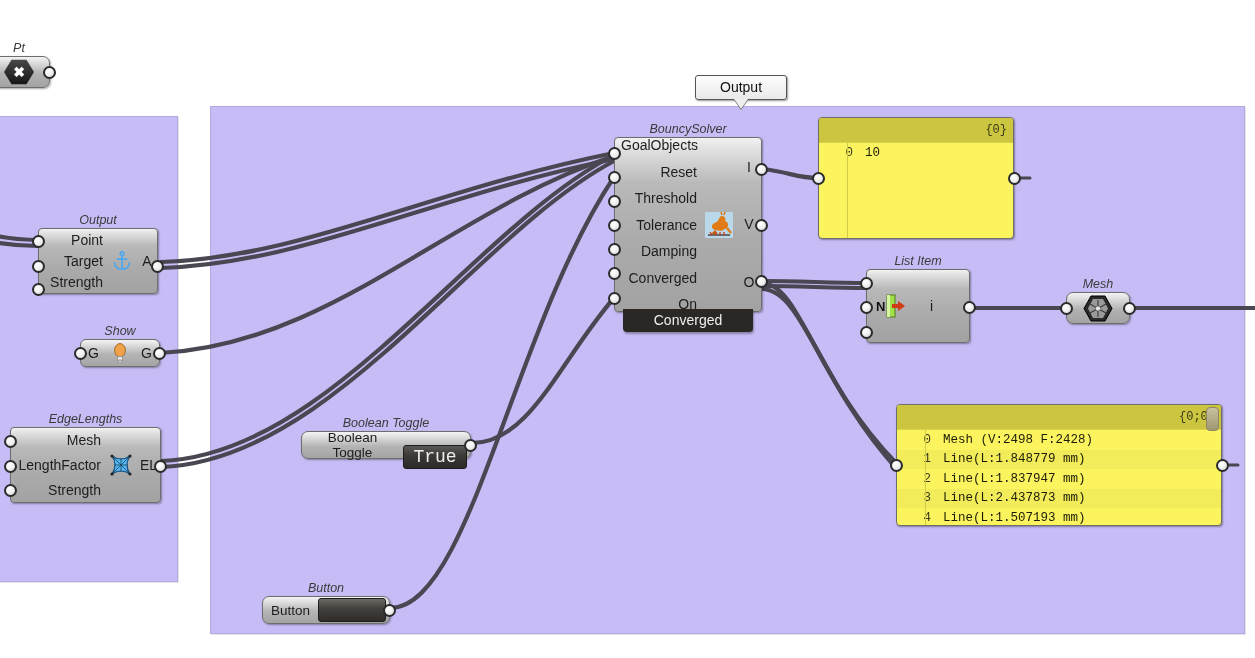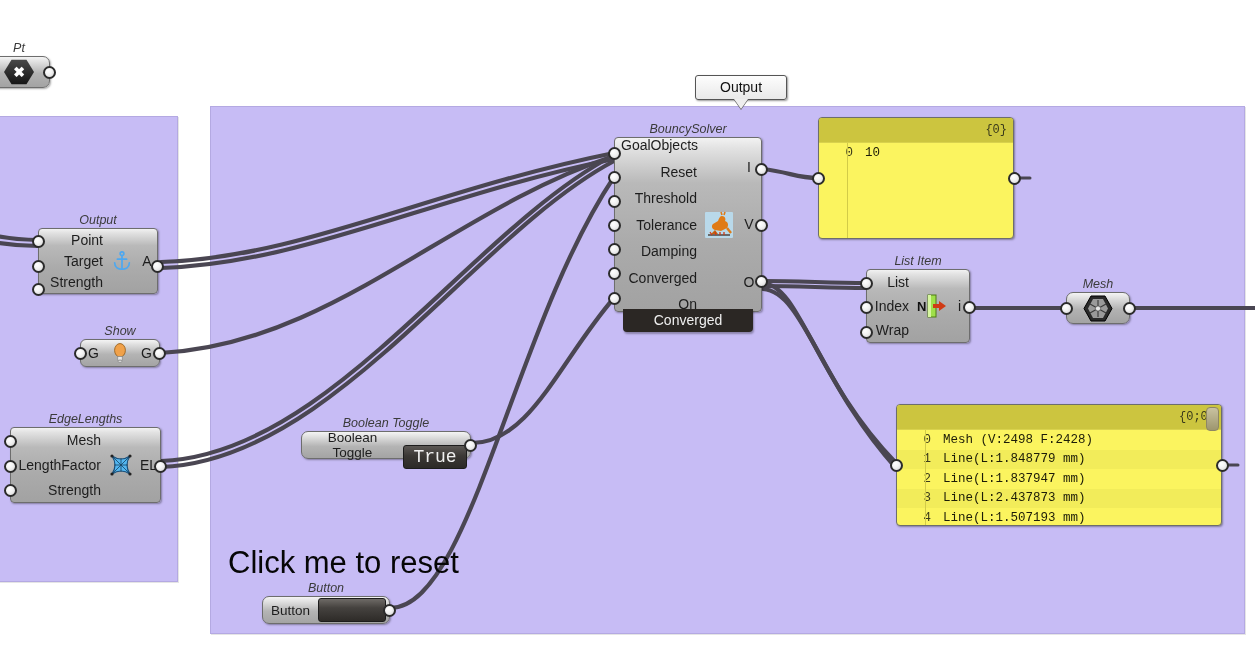--- a/index.html
+++ b/index.html
@@ -342,25 +342,20 @@
       <div class="port out" style="top:25px;"></div>
       <div class="port out" style="top:81px;"></div>
       <div class="port out" style="top:137px;"></div>
       <div class="footer-bar">Converged</div>
     </div>
   </div>
 
   <div class="node" style="left:866px;top:269px;">
     <div class="node-cap">List Item</div>
     <div class="body param-body" style="width:104px;height:74px;grid-template-columns:48px 33px 23px;">
-      <div class="in-col">
-        <div class="in-label">List</div>
-        <div class="in-label">Index</div>
-        <div class="in-label">Wrap</div>
-      </div>
       <div class="icon-cell">
         <svg width="30" height="26" viewBox="0 0 30 26">
           <text x="0" y="18" font-size="13" font-family="Liberation Sans, sans-serif" font-weight="bold" fill="#111">N</text>
           <rect x="11" y="2" width="8" height="22" fill="#9fe04a" stroke="#4e7a16" stroke-width="1"></rect>
           <rect x="11" y="2" width="3" height="22" fill="#d6f5a0"></rect>
           <path d="M16 13 L24 13 M24 13 L24 13" stroke="#d03a14" stroke-width="4"></path>
           <path d="M22 8 L29 13 L22 18 Z" fill="#d03a14"></path>
         </svg>
       </div>
       <div class="out-col">
@@ -447,15 +442,14 @@
 
   <div class="node" style="left:262px;top:596px;">
     <div class="node-cap">Button</div>
     <div class="widget" style="width:128px;height:28px;position:relative;">
       <span class="widget-label">Button</span>
       <span class="btn-state"></span>
       <div class="port out" style="top:7px;"></div>
     </div>
   </div>
 
-  <div class="anno" style="left:228px;top:545px;">Click me to reset</div>
 
 </div>
 
 </body></html>

